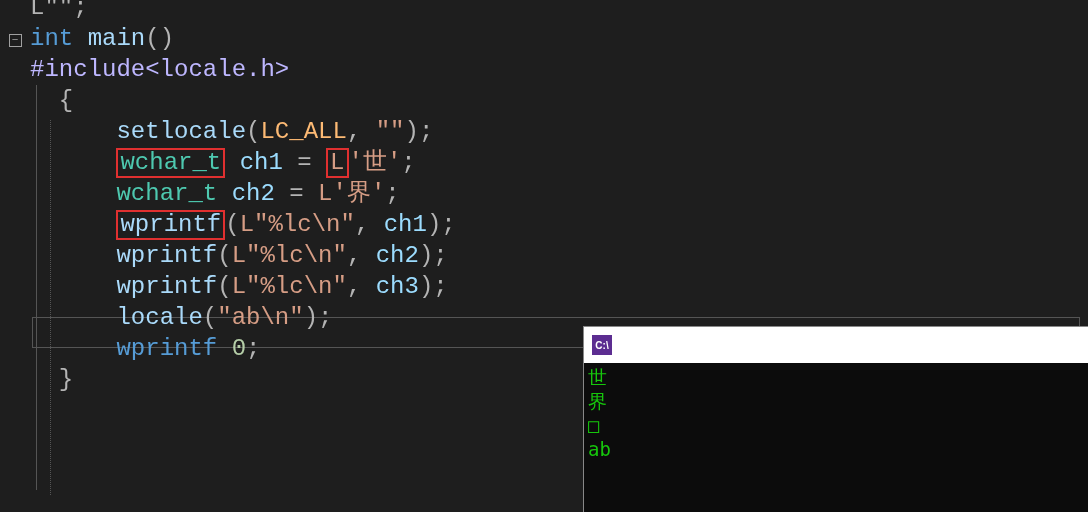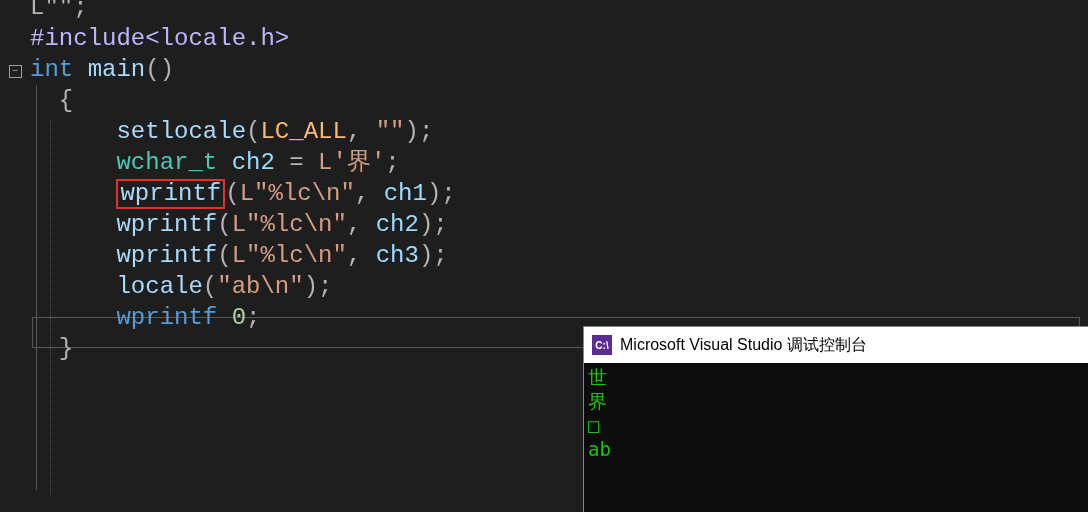--- a/index.html
+++ b/index.html
@@ -123,28 +123,29 @@
 </head>
 <body>
 
 <div class="editor">
   <div class="vline"></div>
   <div class="vline-dot"></div>
   <div class="current-line-box"></div>
 
   <div class="line"><span class="gutter"></span><span class="tok-punct">L"";</span></div>
 
+  <div class="line"><span class="gutter"><span class="foldbox">−</span></span><span class="tok-keyword">int</span> <span class="tok-func">main</span><span class="tok-punct">()</span></div>
+
   <div class="line"><span class="gutter"></span><span class="tok-directive">#include&lt;locale.h&gt;</span></div>
-
-  <div class="line"><span class="gutter"><span class="foldbox">−</span></span><span class="tok-keyword">int</span> <span class="tok-func">main</span><span class="tok-punct">()</span></div>
 
   <div class="line"><span class="gutter"></span>  <span class="tok-punct">{</span></div>
 
   <div class="line"><span class="gutter"></span>      <span class="tok-func">setlocale</span><span class="tok-punct">(</span><span class="tok-const">LC_ALL</span><span class="tok-punct">, </span><span class="tok-string">""</span><span class="tok-punct">);</span></div>
 
+  <div class="line"><span class="gutter"></span>      <span class="redbox"><span class="tok-type">wchar_t</span></span> <span class="tok-var">ch1</span><span class="tok-punct"> = </span><span class="redbox"><span class="tok-string">L</span></span><span class="tok-string">'世'</span><span class="tok-punct">;</span></div>
 
   <div class="line"><span class="gutter"></span>      <span class="tok-type">wchar_t</span> <span class="tok-var">ch2</span><span class="tok-punct"> = </span><span class="tok-string">L</span><span class="tok-string">'界'</span><span class="tok-punct">;</span></div>
 
 
   <div class="line"><span class="gutter"></span>      <span class="redbox"><span class="tok-func">wprintf</span></span><span class="tok-punct">(</span><span class="tok-string">L"%lc\n"</span><span class="tok-punct">, </span><span class="tok-var">ch1</span><span class="tok-punct">);</span></div>
 
   <div class="line"><span class="gutter"></span>      <span class="tok-func">wprintf</span><span class="tok-punct">(</span><span class="tok-string">L"%lc\n"</span><span class="tok-punct">, </span><span class="tok-var">ch2</span><span class="tok-punct">);</span></div>
 
   <div class="line"><span class="gutter"></span>      <span class="tok-func">wprintf</span><span class="tok-punct">(</span><span class="tok-string">L"%lc\n"</span><span class="tok-punct">, </span><span class="tok-var">ch3</span><span class="tok-punct">);</span></div>
 
@@ -153,21 +154,20 @@
   <div class="line"><span class="gutter"></span>      <span class="tok-keyword">wprintf</span> <span class="tok-num">0</span><span class="tok-punct">;</span></div>
 
   <div class="line"><span class="gutter"></span>  <span class="tok-punct">}</span></div>
 </div>
 
 <div class="console">
   <div class="titlebar">
     <div class="vsicon">
         <span>C:\</span>
       </div>
-    <span>Microsoft Visual Studio 调试控制台</span>
   </div>
   <div class="console-body">
     <div>世</div>
     <div>界</div>
     <div>□</div>
     <div>ab</div>
   </div>
 </div>
 
 </body></html>

